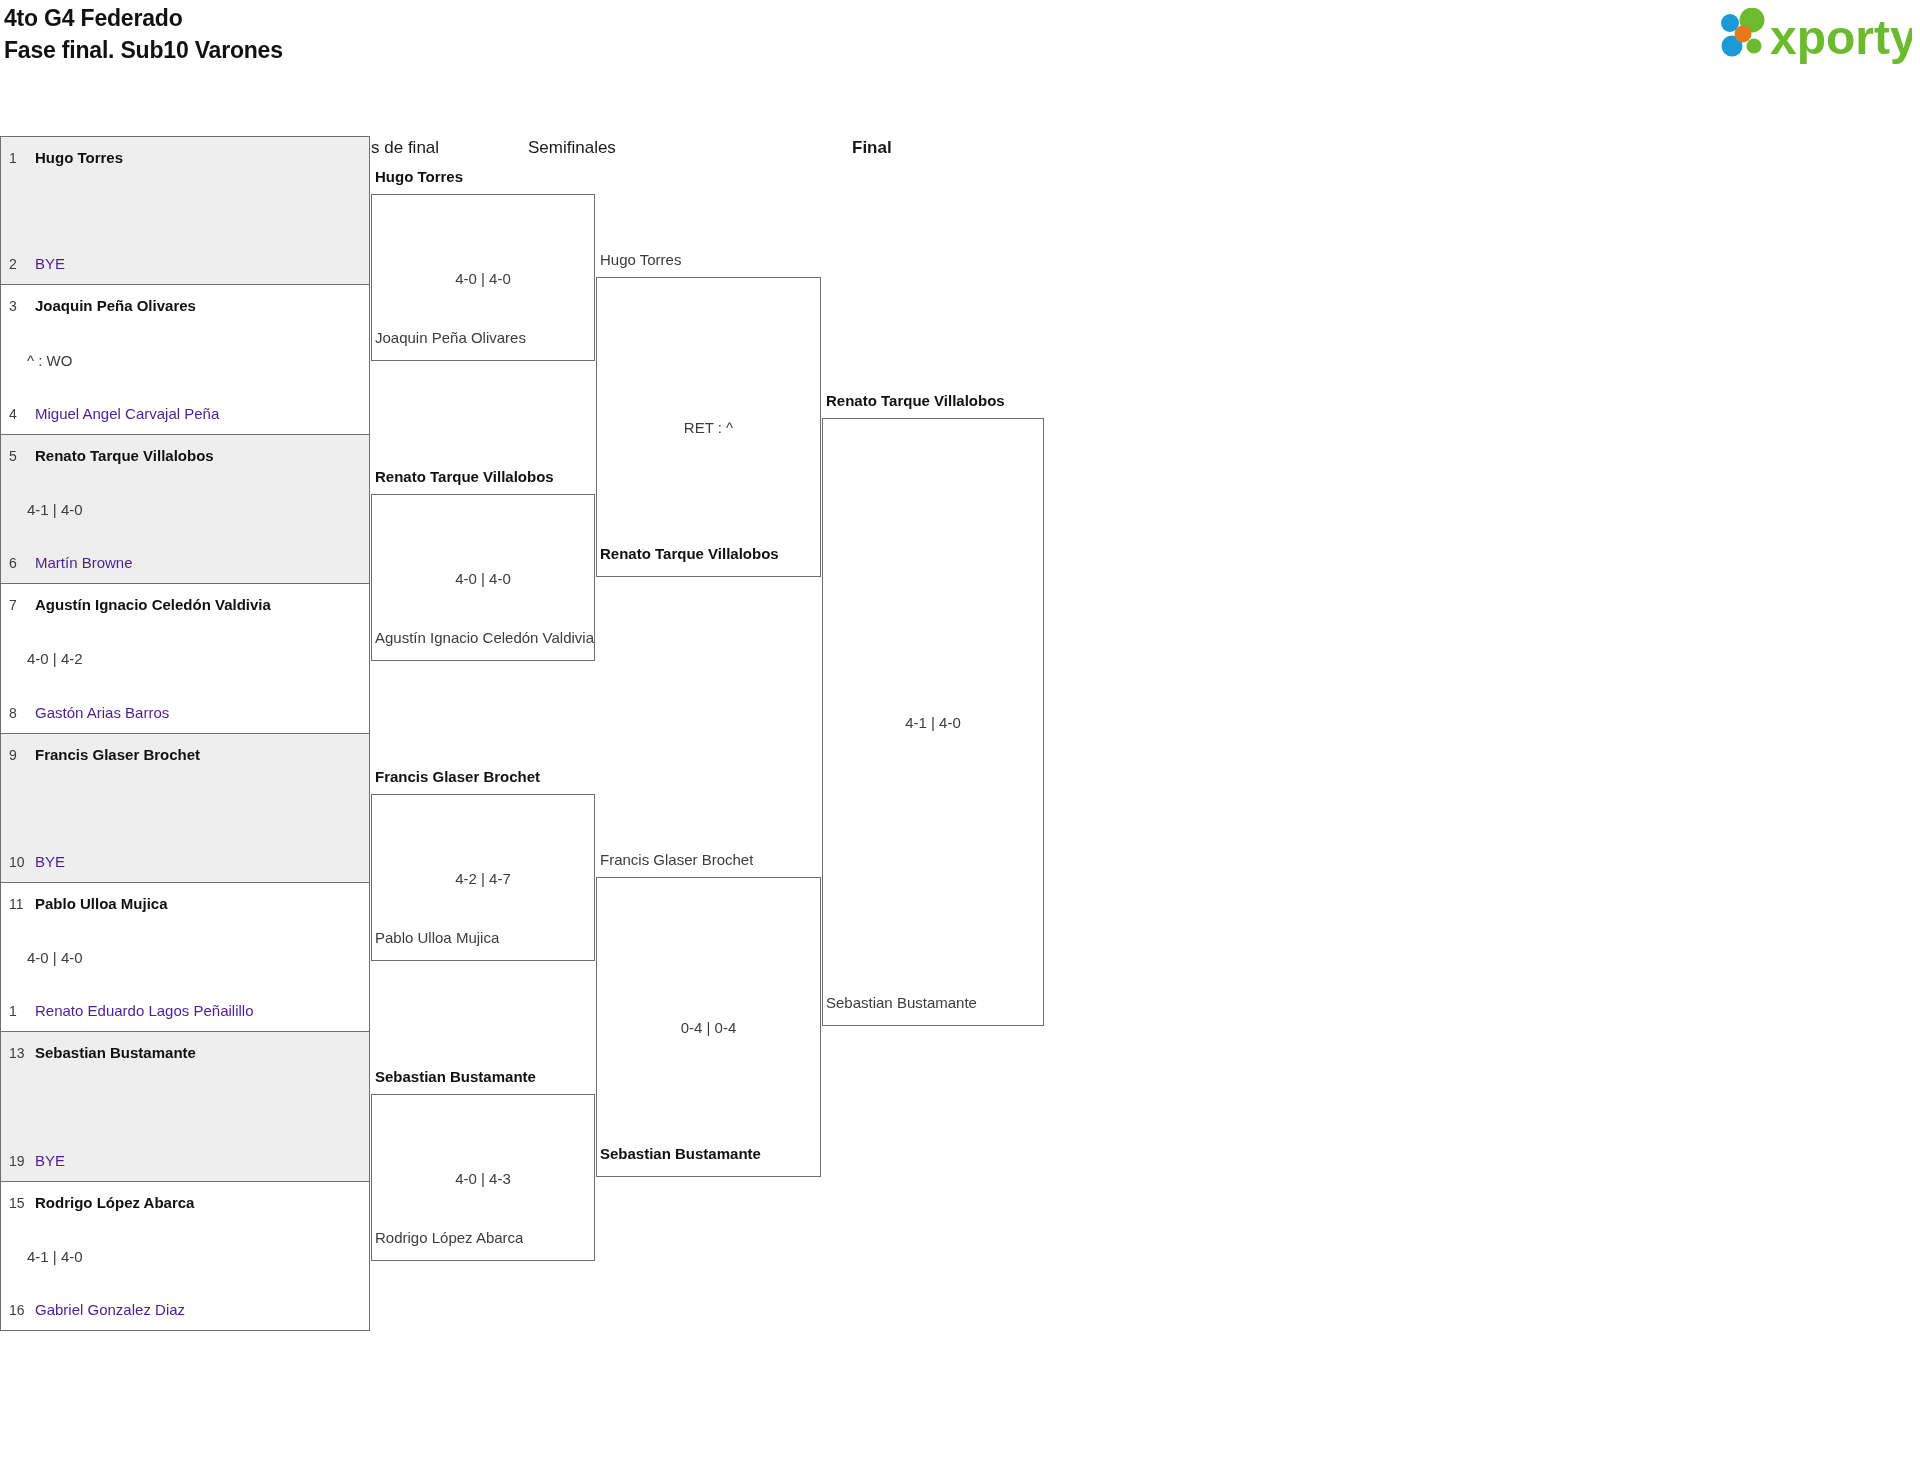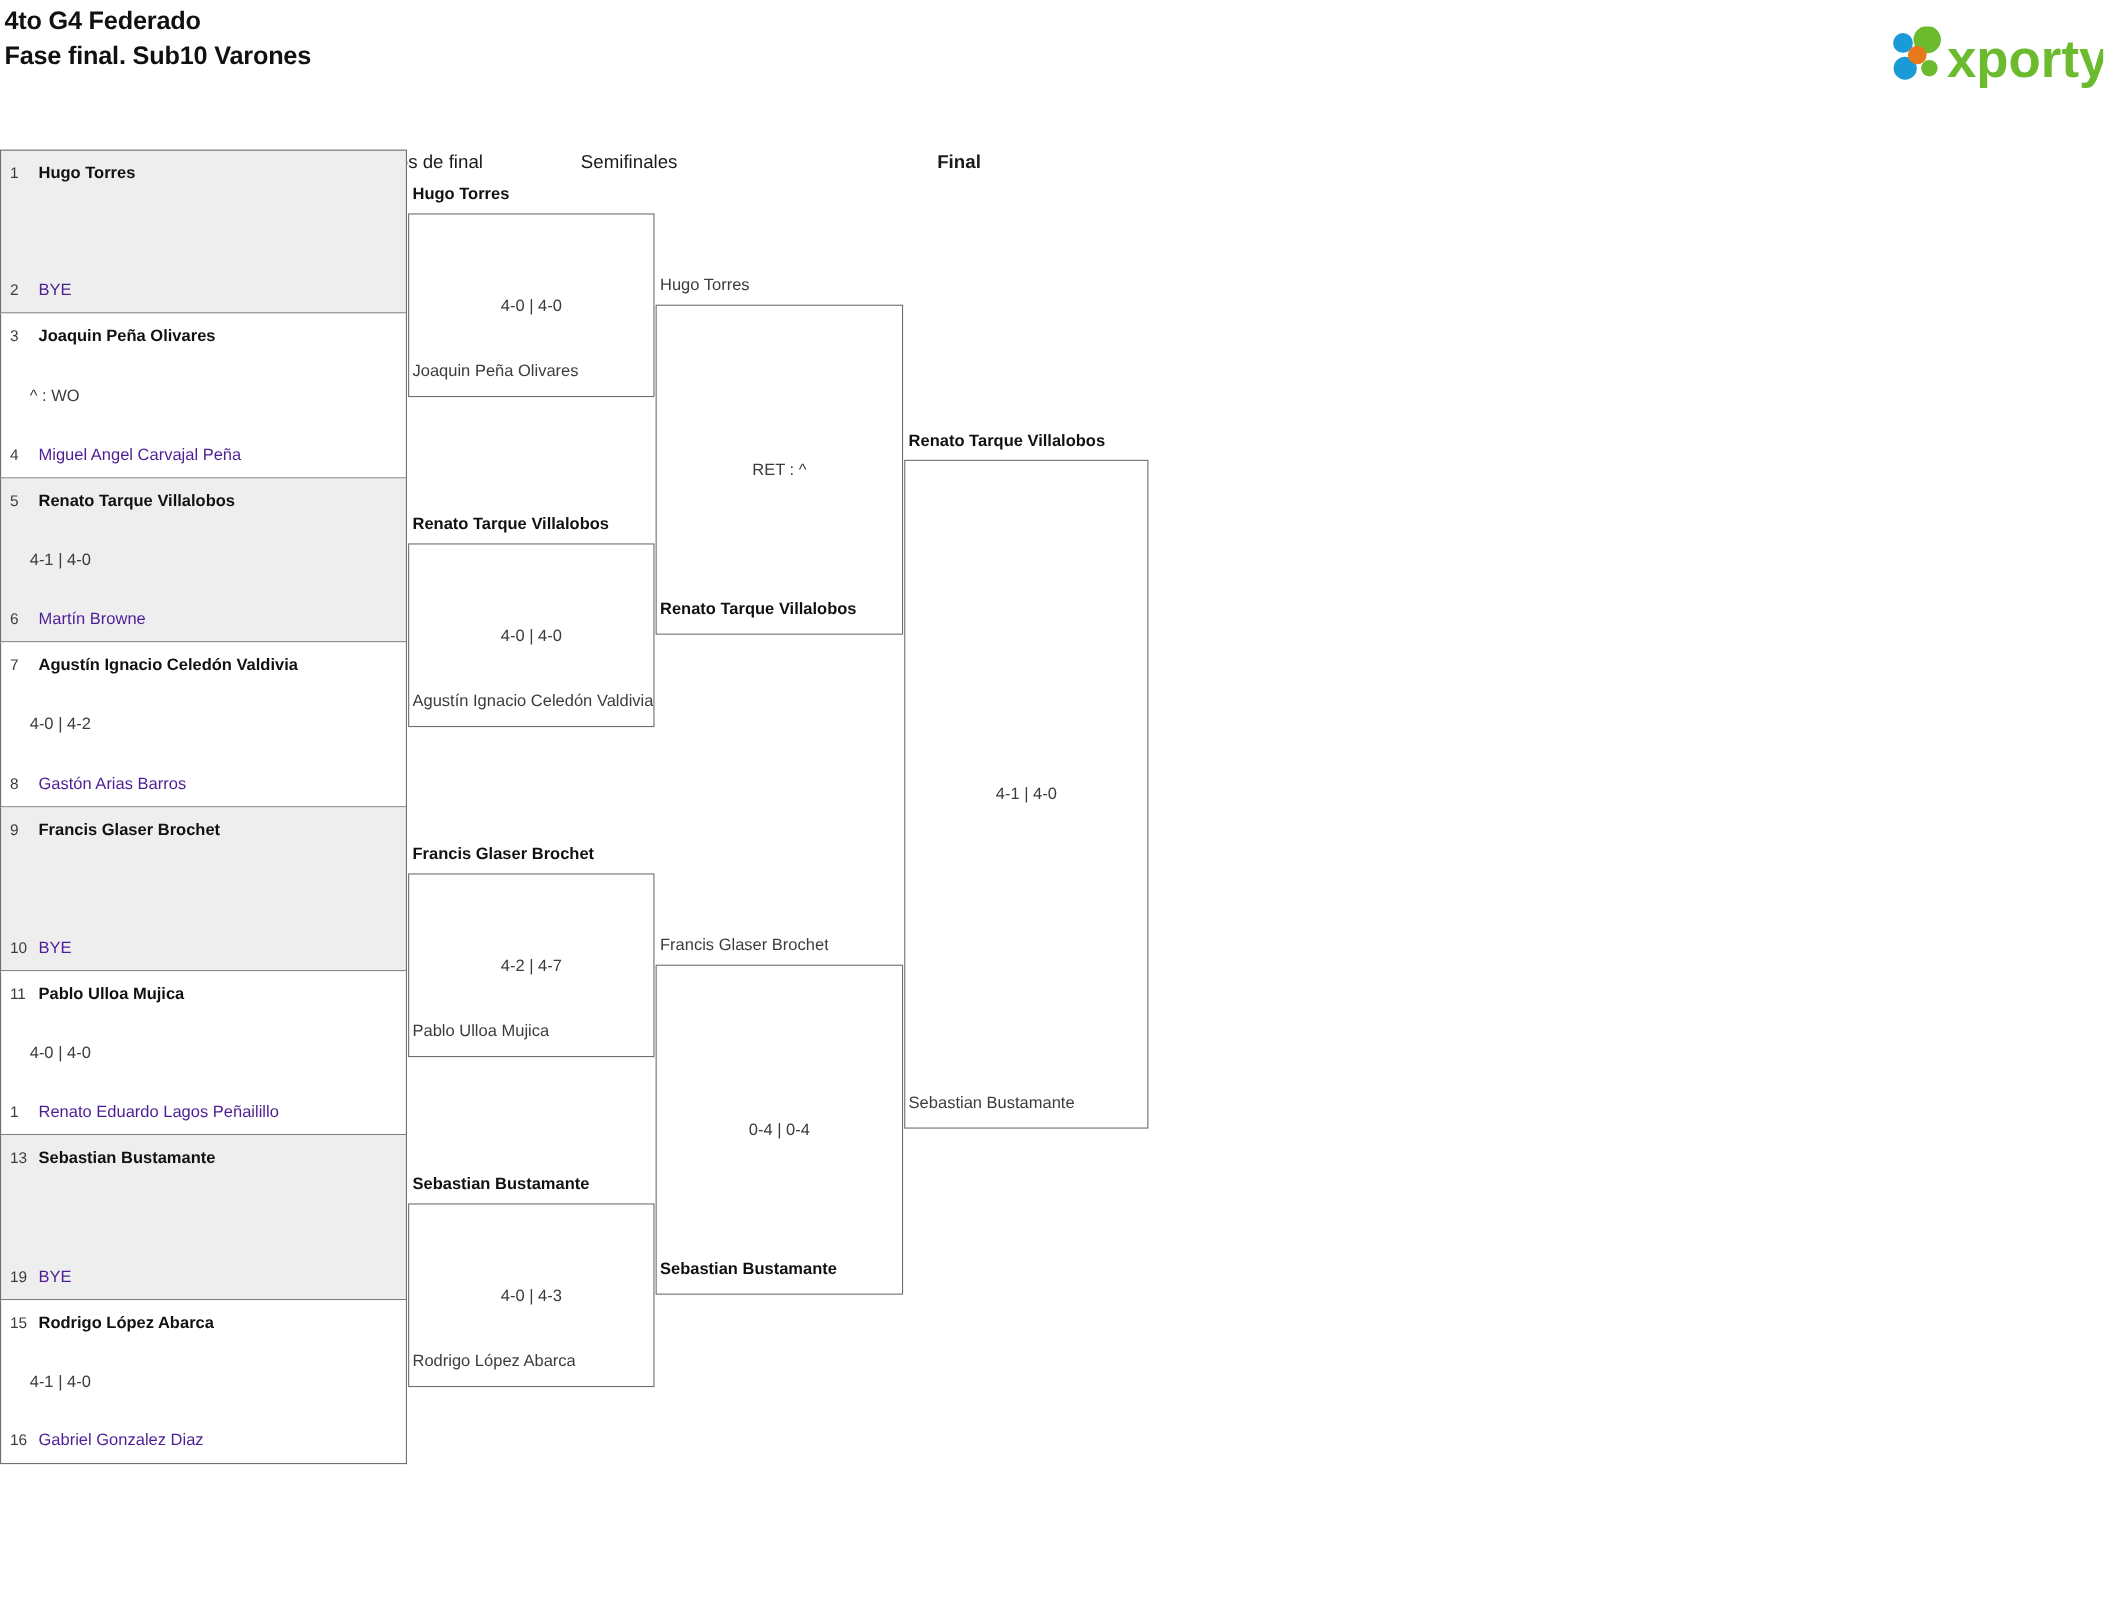--- a/index.html
+++ b/index.html
@@ -18,21 +18,21 @@
   .title-line {
     font-size: 23px;
     font-weight: 700;
     line-height: 32px;
     letter-spacing: -0.2px;
     color: #111111;
     white-space: nowrap;
   }
 
   
-  .logo { position: absolute; left: 1712px; top: 8px; width: 200px; height: 56px; margin-top: 16px; }
+  .logo { position: absolute; left: 1712px; top: 8px; width: 200px; height: 56px; }
   .logo svg { display: block; }
 
   
   .round-head {
     position: absolute;
     font-size: 17px;
     line-height: 22px;
     color: #1a1a1a;
     white-space: nowrap;
     text-align: left;

